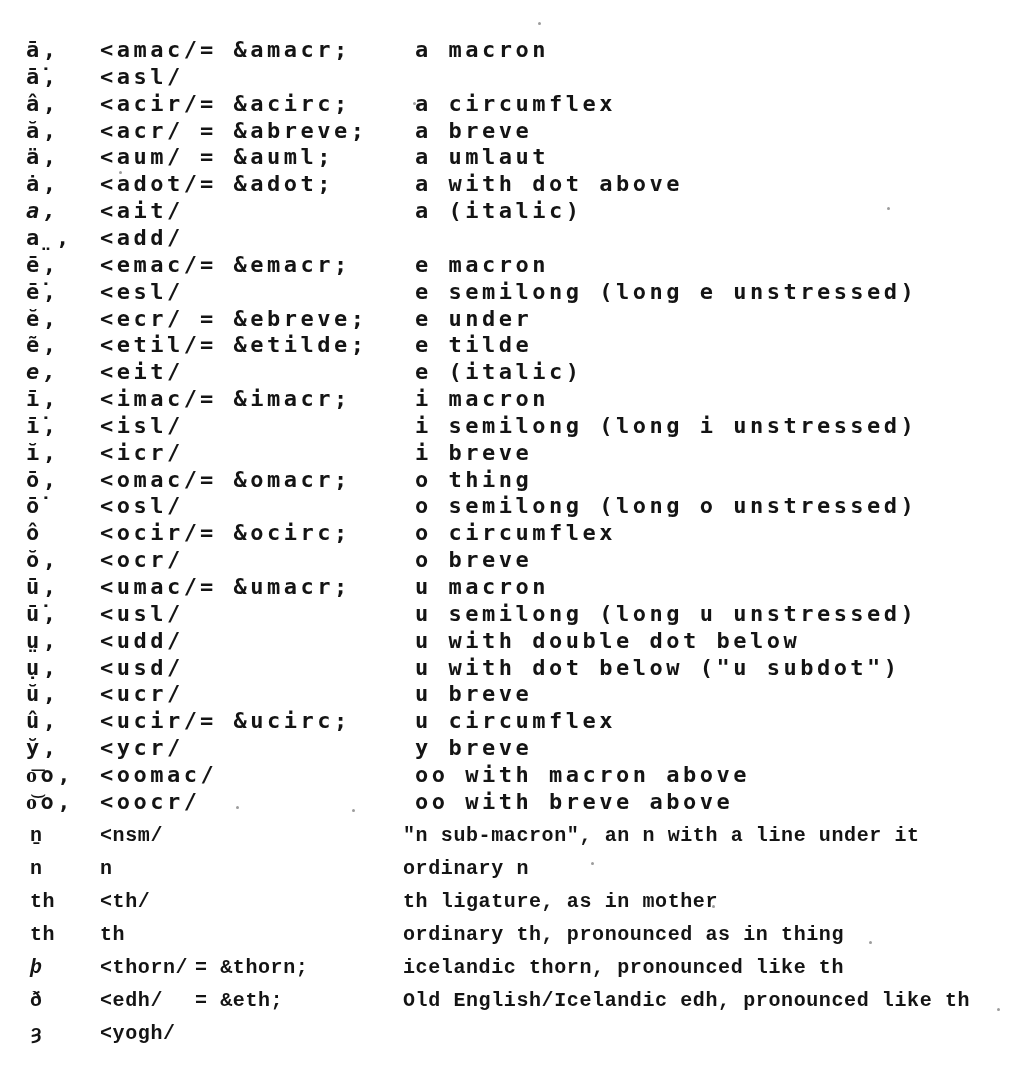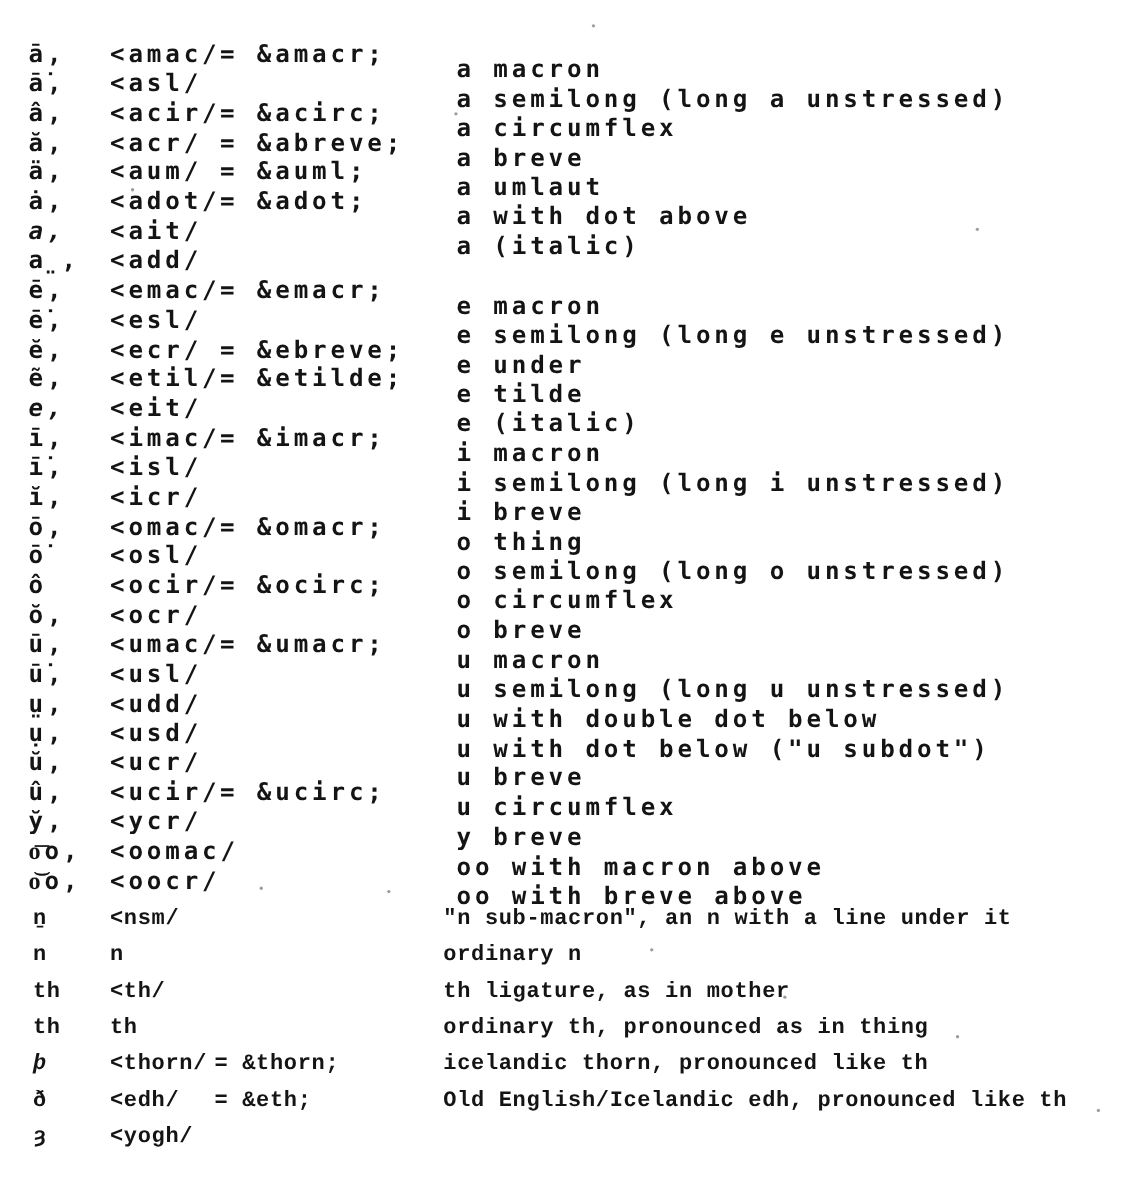--- a/index.html
+++ b/index.html
@@ -26,36 +26,36 @@
     font-family:"Liberation Mono",monospace;
     font-weight:700;
     font-size:20px;
     line-height:31px;
     letter-spacing:0.6px;
   }
   .c-glyph{left:26px;}
   .c-code{left:100px;}
   .s0 .c-eq{left:200px;}
   .s1 .c-eq{left:195px;}
-  .s0 .c-desc{left:415px;margin-top:14px;}
+  .s0 .c-desc{left:415px;}
   .s1 .c-desc{left:403px;}
   .s1 .c-glyph{left:30px;}
   .it{font-style:italic;}
   .speck{
     position:absolute;width:3px;height:3px;border-radius:50%;
     background:#4a4a4a;opacity:0.55;
   }
 </style>
 </head>
 <body>
 
 <div class="page">
   <div id="sec0" class="s0">
       <div class="row" style="top: 36px; height: 27px;"><span class="cell c-glyph">ā,</span><span class="cell c-code">&lt;amac/</span><span class="cell c-eq">= &amp;amacr;</span><span class="cell c-desc">a macron</span></div>
-      <div class="row" style="top: 63px; height: 27px;"><span class="cell c-glyph">ā̇,</span><span class="cell c-code">&lt;asl/</span><span class="cell c-desc">a semilong (long a unstressed)</span></div>
+      <div class="row" style="top: 63px; height: 27px;"><span class="cell c-glyph">ā̇,</span><span class="cell c-code">&lt;asl/</span></div>
       <div class="row" style="top: 90px; height: 27px;"><span class="cell c-glyph">â,</span><span class="cell c-code">&lt;acir/</span><span class="cell c-eq">= &amp;acirc;</span><span class="cell c-desc">a circumflex</span></div>
       <div class="row" style="top: 117px; height: 27px;"><span class="cell c-glyph">ă,</span><span class="cell c-code">&lt;acr/</span><span class="cell c-eq">= &amp;abreve;</span><span class="cell c-desc">a breve</span></div>
       <div class="row" style="top: 143px; height: 27px;"><span class="cell c-glyph">ä,</span><span class="cell c-code">&lt;aum/</span><span class="cell c-eq">= &amp;auml;</span><span class="cell c-desc">a umlaut</span></div>
       <div class="row" style="top: 170px; height: 27px;"><span class="cell c-glyph">ȧ,</span><span class="cell c-code">&lt;adot/</span><span class="cell c-eq">= &amp;adot;</span><span class="cell c-desc">a with dot above</span></div>
       <div class="row" style="top: 197px; height: 27px;"><span class="cell c-glyph it">a,</span><span class="cell c-code">&lt;ait/</span><span class="cell c-desc">a (italic)</span></div>
       <div class="row" style="top: 224px; height: 27px;"><span class="cell c-glyph">a̤,</span><span class="cell c-code">&lt;add/</span></div>
       <div class="row" style="top: 251px; height: 27px;"><span class="cell c-glyph">ē,</span><span class="cell c-code">&lt;emac/</span><span class="cell c-eq">= &amp;emacr;</span><span class="cell c-desc">e macron</span></div>
       <div class="row" style="top: 278px; height: 27px;"><span class="cell c-glyph">ē̇,</span><span class="cell c-code">&lt;esl/</span><span class="cell c-desc">e semilong (long e unstressed)</span></div>
       <div class="row" style="top: 305px; height: 27px;"><span class="cell c-glyph">ĕ,</span><span class="cell c-code">&lt;ecr/</span><span class="cell c-eq">= &amp;ebreve;</span><span class="cell c-desc">e under</span></div>
       <div class="row" style="top: 331px; height: 27px;"><span class="cell c-glyph">ẽ,</span><span class="cell c-code">&lt;etil/</span><span class="cell c-eq">= &amp;etilde;</span><span class="cell c-desc">e tilde</span></div>

